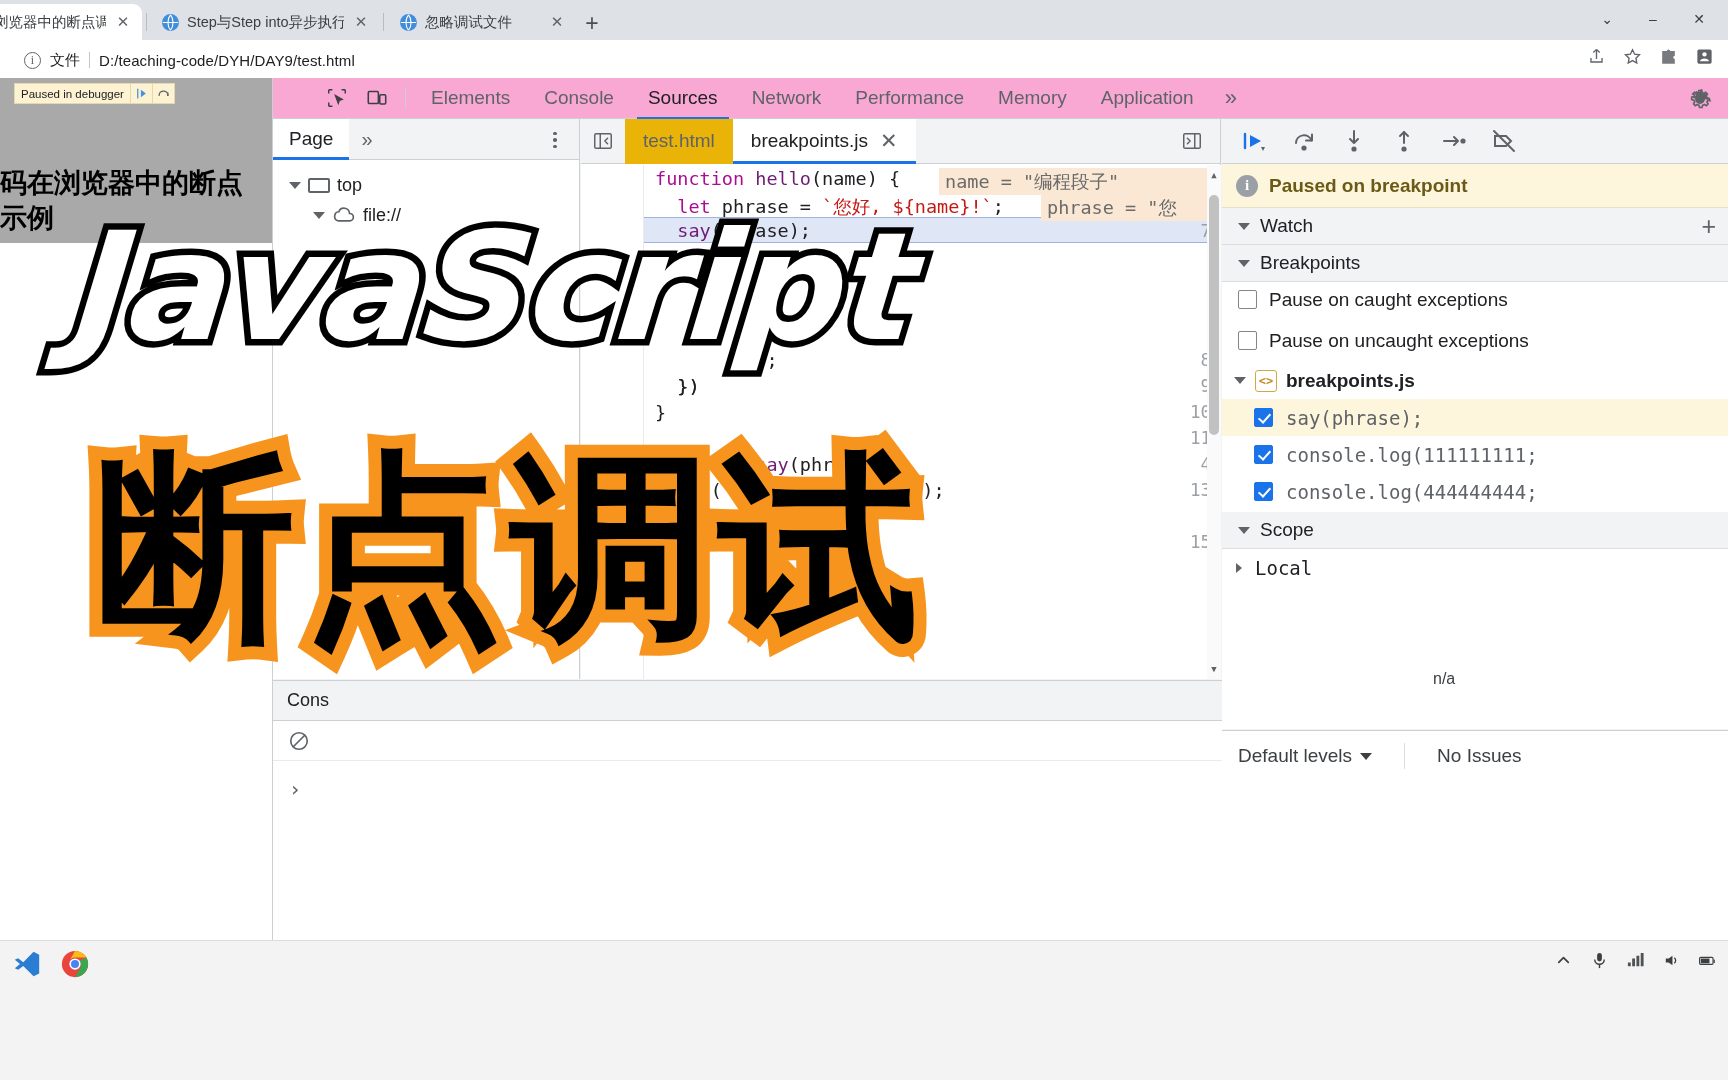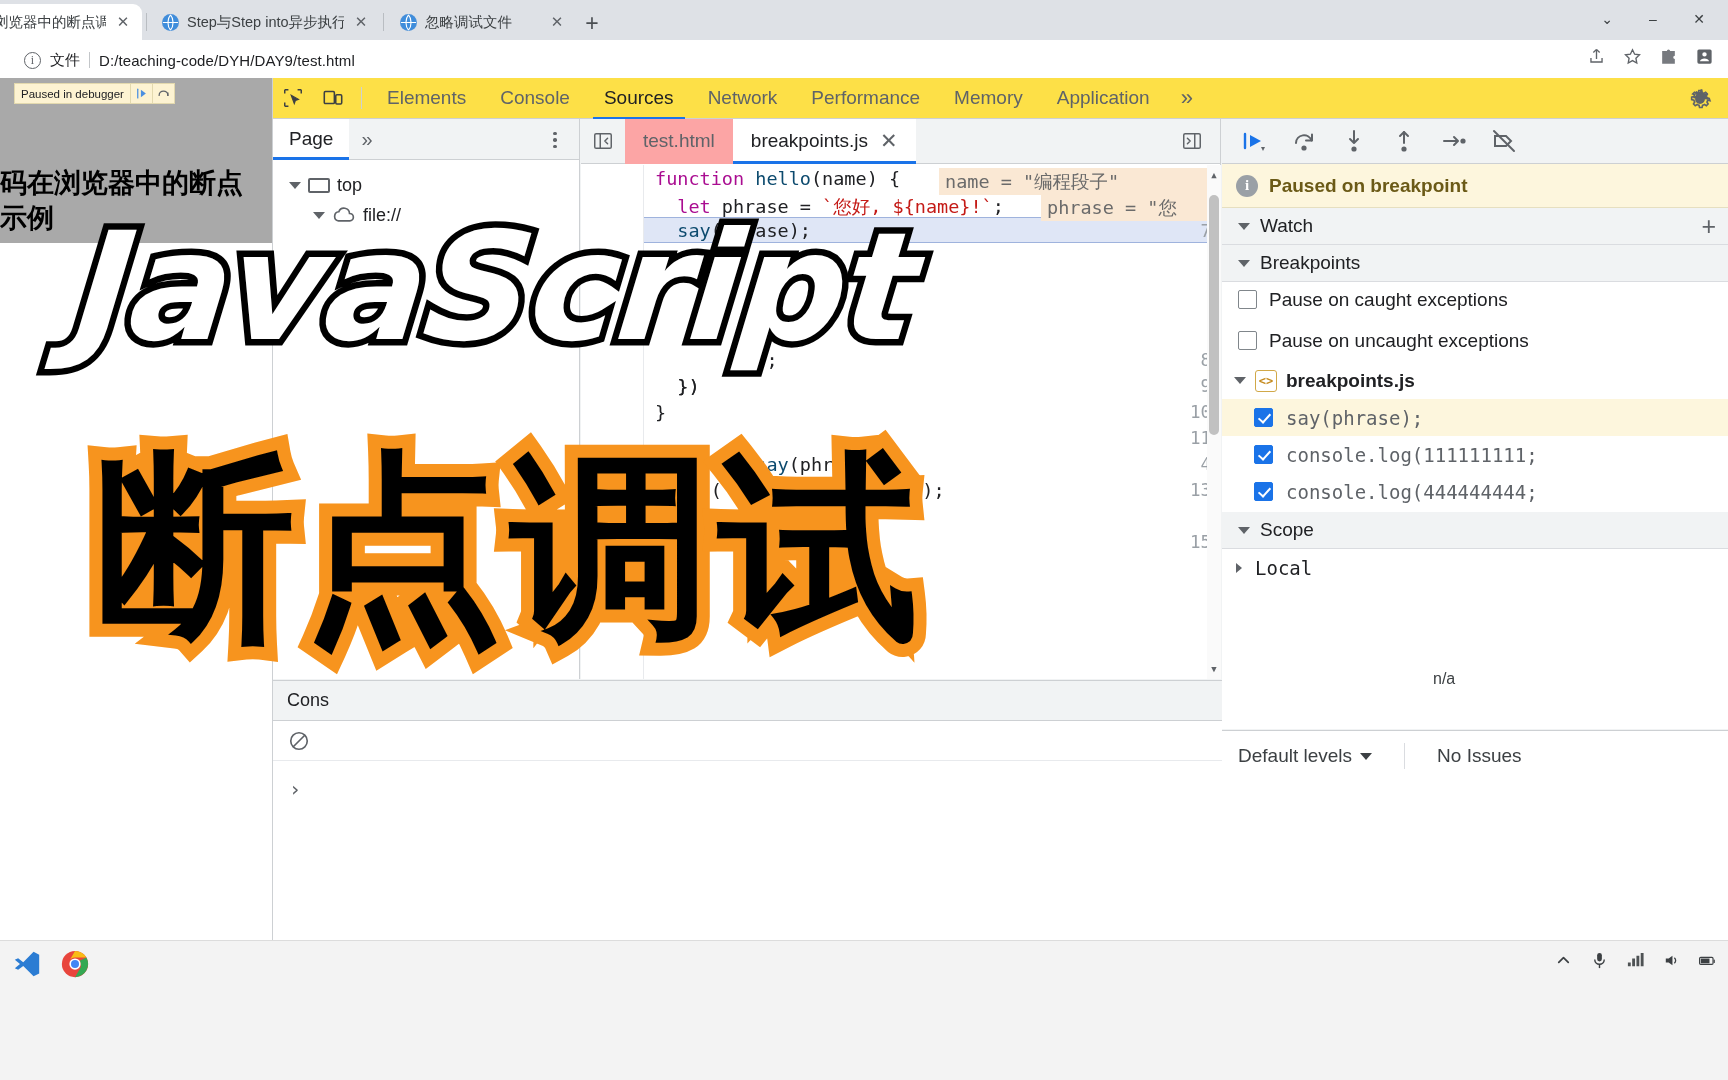--- a/index.html
+++ b/index.html
@@ -117,22 +117,22 @@
   }
 
   
   .devtools {
     position: absolute; left: 272px; top: 78px; width: 1456px; height: 862px;
     background: #f1f3f4;
     border-left: 1px solid #cdd0d3;
   }
   .dt-toolbar {
     position: absolute; left: 0; top: 0; width: 1456px; height: 41px;
-    background: #fde047; border-bottom: 1px solid #cdd0d3;
-    display: flex; align-items: center;
+    background: #f9a8d4; border-bottom: 1px solid #cdd0d3;
+    display: flex; align-items: center; padding-left: 44px;
   }
   .dt-icobtn {
     width: 40px; height: 34px; display: flex; align-items: center; justify-content: center;
     color: #3c4043;
   }
   .dt-icobtn svg { width: 22px; height: 22px; }
   .dt-tool-sep { width: 1px; height: 22px; background: #cdd0d3; margin: 0 8px; }
   .dt-tab {
     height: 41px; display: flex; align-items: center; padding: 0 17px;
     font-size: 19px; color: #5f6368; position: relative;
@@ -187,21 +187,21 @@
   .ed-tabbar {
     height: 45px; background: #f1f3f4; border-bottom: 1px solid #cdd0d3;
     display: flex; align-items: center; position: relative;
   }
   .ed-panelbtn {
     width: 44px; height: 45px; display:flex; align-items:center; justify-content:center; color:#5f6368;
   }
   .ed-panelbtn svg { width: 22px; height: 22px; }
   .ed-tab {
     height: 45px; padding: 0 18px; display: flex; align-items: center; gap: 12px;
-    font-size: 19px; color: #5f6368; position: relative; background: #fca5a5;
+    font-size: 19px; color: #5f6368; position: relative; background: #eab308;
   }
   .ed-tab.active { background: #ffffff; color: #202124; }
   .ed-tab.active::after {
     content: ""; position: absolute; left: 0; right: 0; bottom: 0; height: 3px; background: #1a73e8;
   }
   .ed-tab .x { font-size: 21px; color: #5f6368; font-weight: 300; }
 
   .code {
     position: absolute; left: 0; top: 46px; width: 640px; height: 514px;
     background: #ffffff; overflow: hidden;
@@ -224,21 +224,21 @@
   .bp-marker::after {
     content: ""; position: absolute; right: -8px; top: 0;
     border-top: 13px solid transparent; border-bottom: 13px solid transparent;
     border-left: 9px solid #4285f4;
   }
   .cl {
     position: absolute; left: 74px; white-space: pre;
     font-family: "DejaVu Sans Mono", monospace; font-size: 18.5px; color: #202124;
   }
   .k { color: #aa0d91; }
-  .fn { color: #0c4a6e; margin-top: 15px; }
+  .fn { color: #701a75; margin-top: 15px; }
   .str { color: #c41a16; }
   .hint {
     position: absolute; background: #fae8d4; color: #6b6b6b;
     font-family: "DejaVu Sans Mono", monospace; font-size: 18.5px;
     white-space: pre; padding: 1px 6px;
   }
   .exec-line {
     position: absolute; left: 63px; width: 577px; height: 26px;
     background: #dfe6f6; border-top: 1px solid #9fb3dd; border-bottom: 1px solid #9fb3dd;
   }

